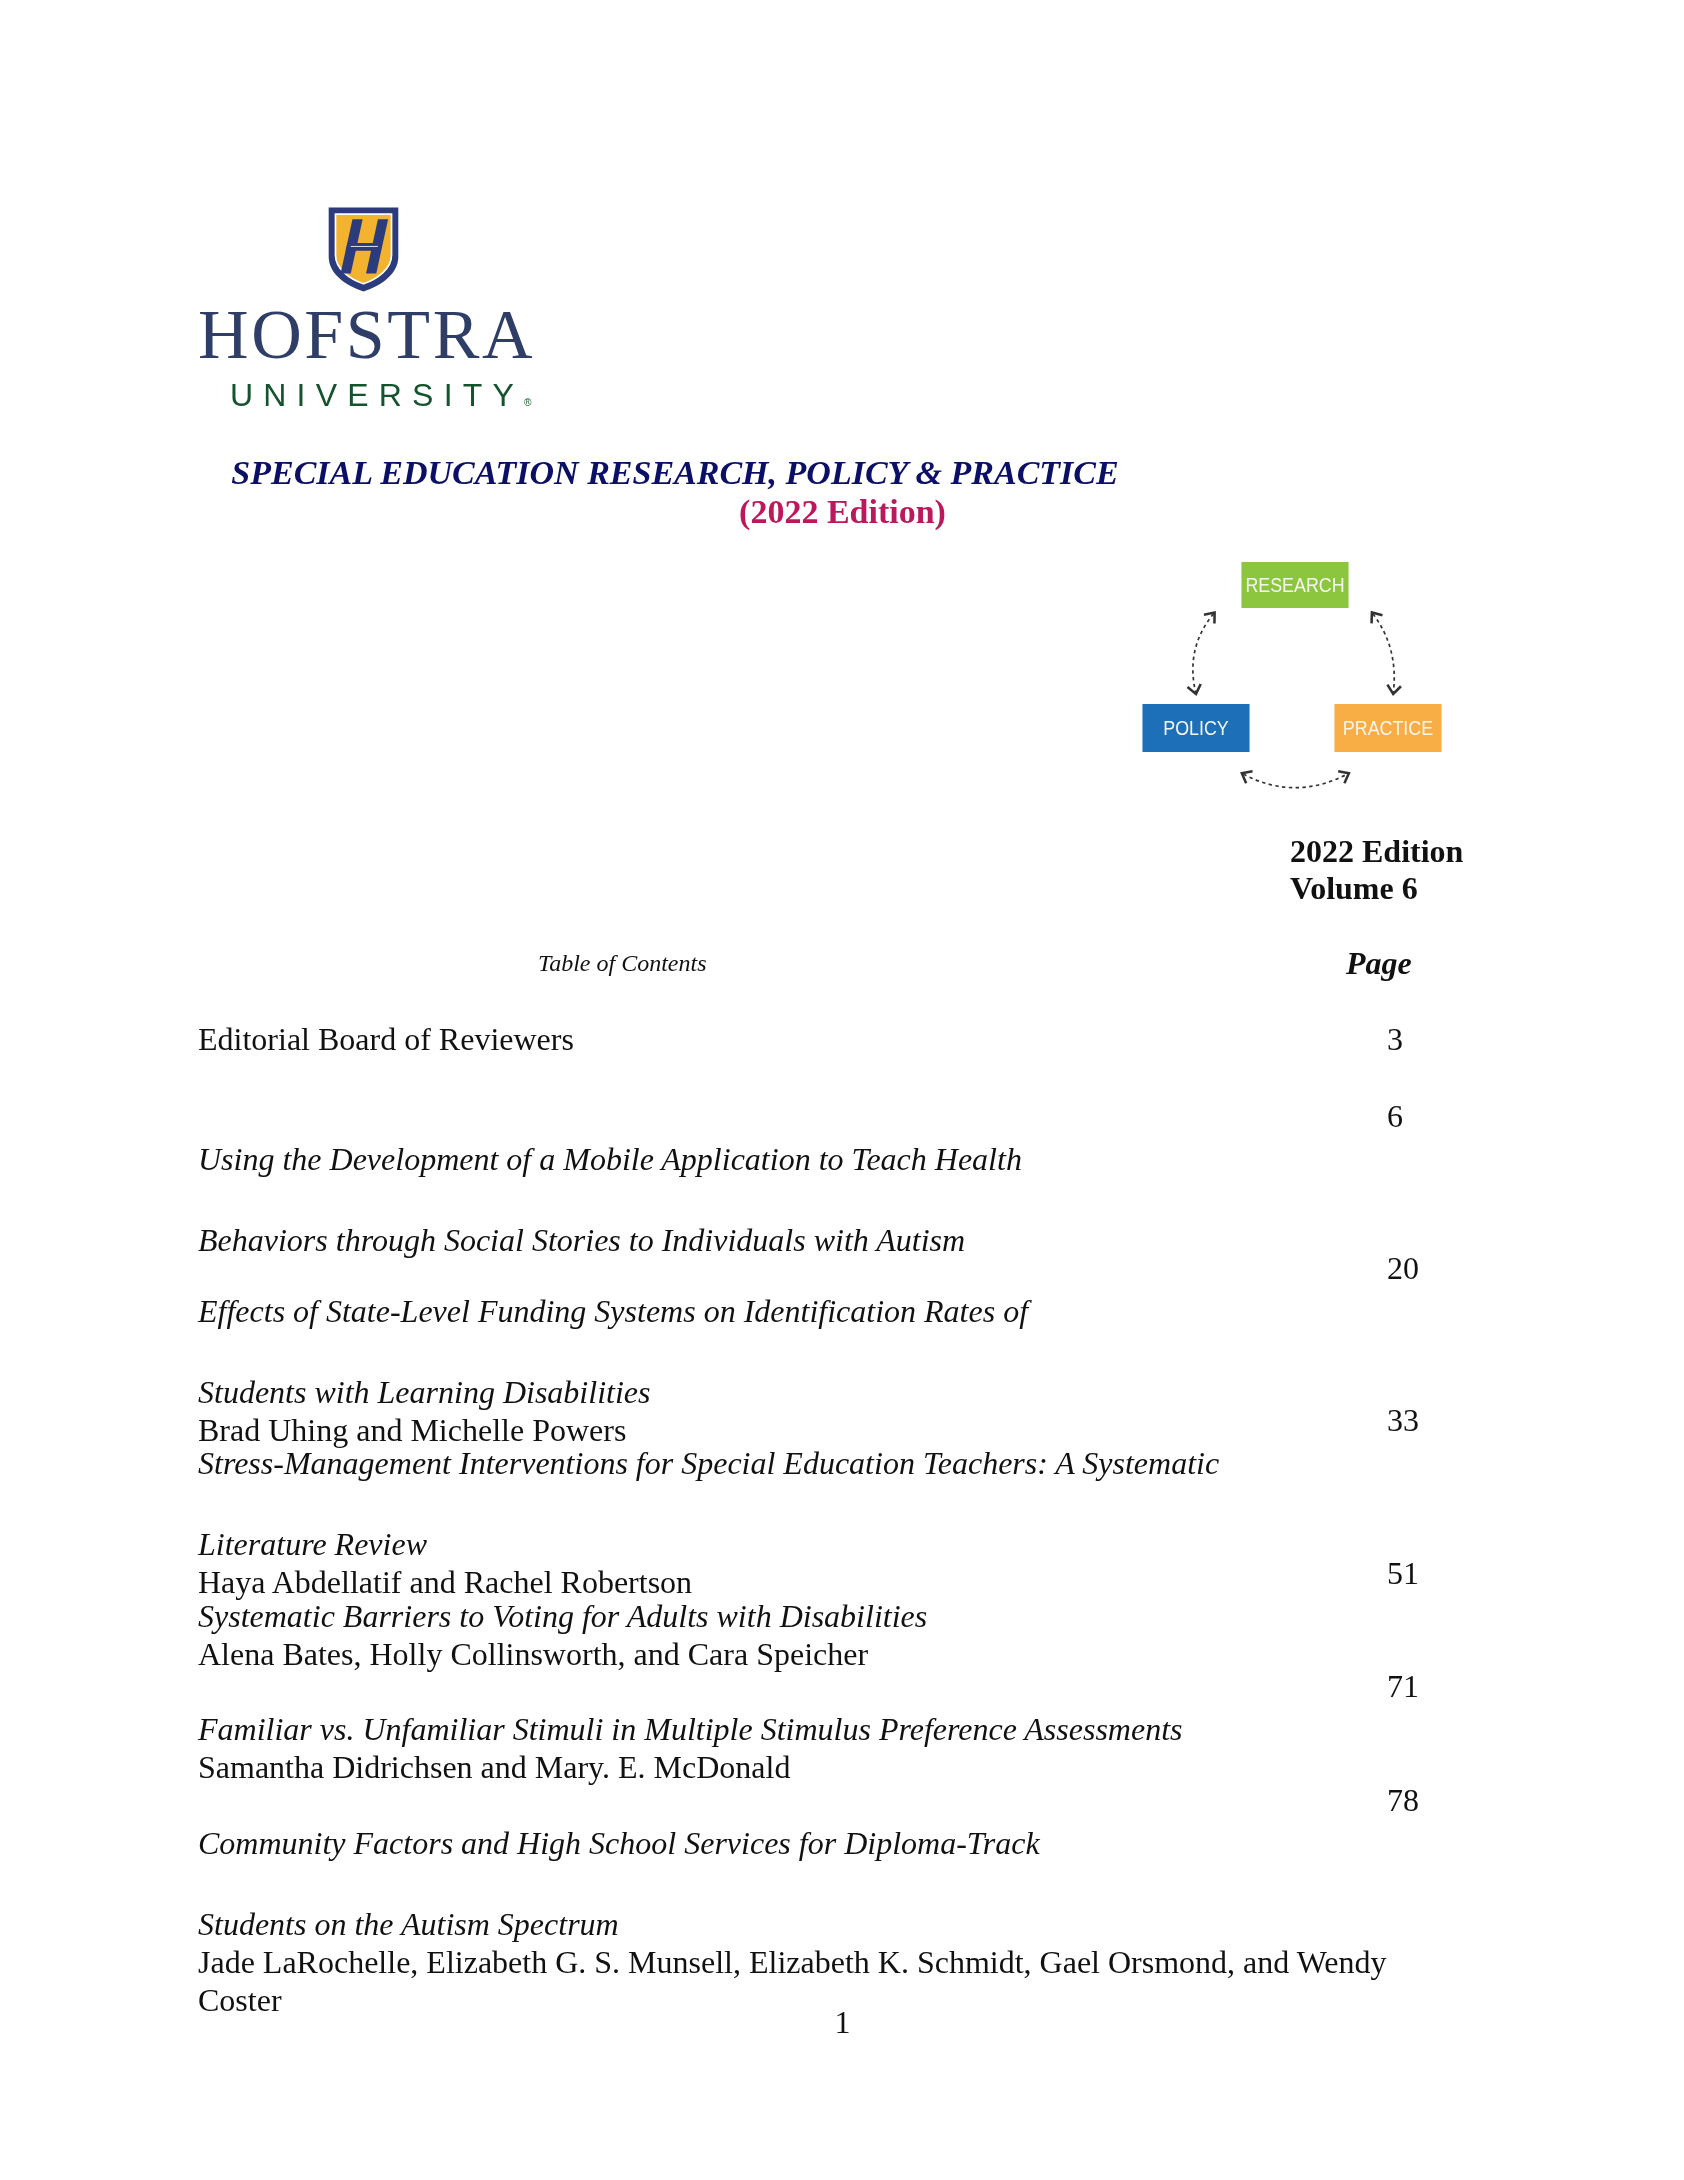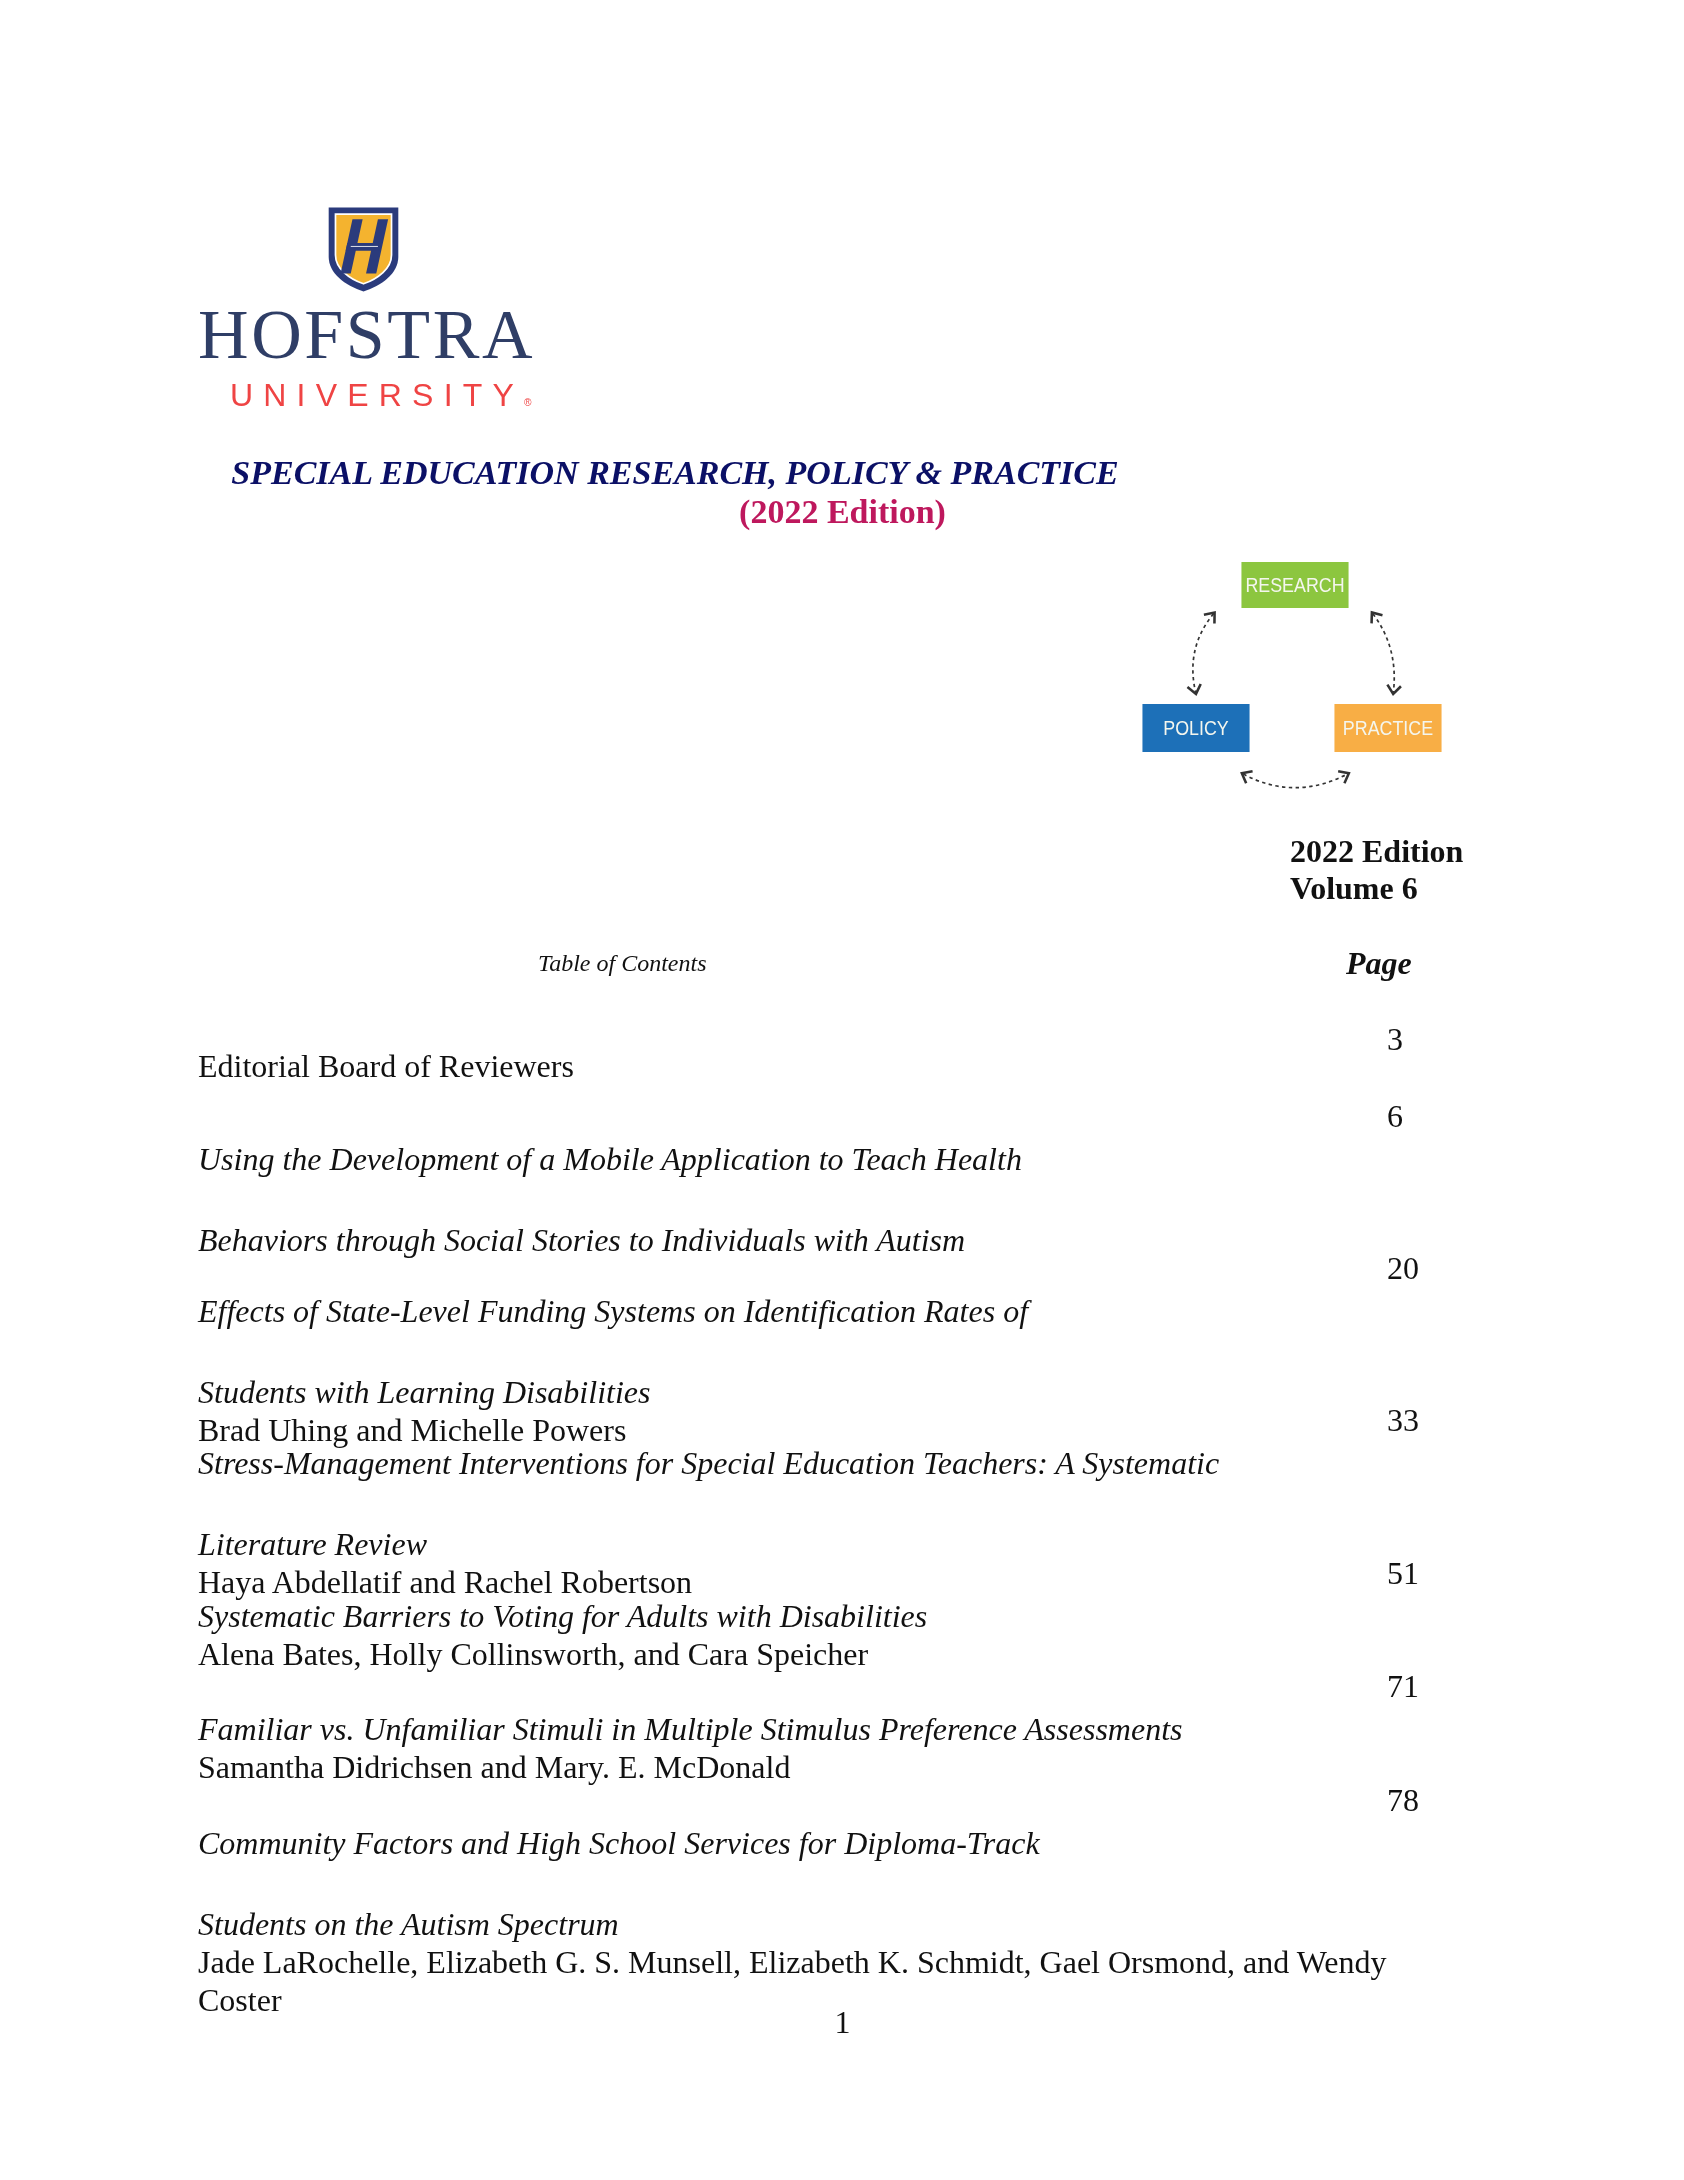--- a/index.html
+++ b/index.html
@@ -29,21 +29,21 @@
       letter-spacing: 2.6px;
       color: #2f3e66;
       white-space: nowrap;
     }
     .logo-sub {
       left: 230px; top: 378px;
       font-family: "Liberation Sans", sans-serif;
       font-size: 32px;
       line-height: 34px;
       letter-spacing: 10.2px;
-      color: #ef4444;
+      color: #14532d;
       white-space: nowrap;
     }
     .logo-reg {
       font-size: 10.2px;
       letter-spacing: 0;
       vertical-align: baseline;
     }
 
     
     .journal-title {
@@ -107,21 +107,21 @@
 
     .toc-entry {
       position: absolute;
       left: 198px;
       width: 1278px;
       font-size: 32px;
       line-height: 38px;
     }
     .toc-entry .title { font-style: italic; white-space: nowrap; display: block; margin-top: 43px; }
     .toc-entry .authors { font-style: normal; display: block; white-space: nowrap; }
-    .toc-entry .plain { font-style: normal; display: block; white-space: nowrap; margin-top: 27px; }
+    .toc-entry .plain { font-style: normal; display: block; white-space: nowrap; }
     .toc-entry .pg {
       position: absolute;
       left: 1189px;
       top: 0;
       font-style: normal;
       white-space: nowrap;
     }
 
     .page-number {
       left: 0; width: 1685px; top: 2003px;

